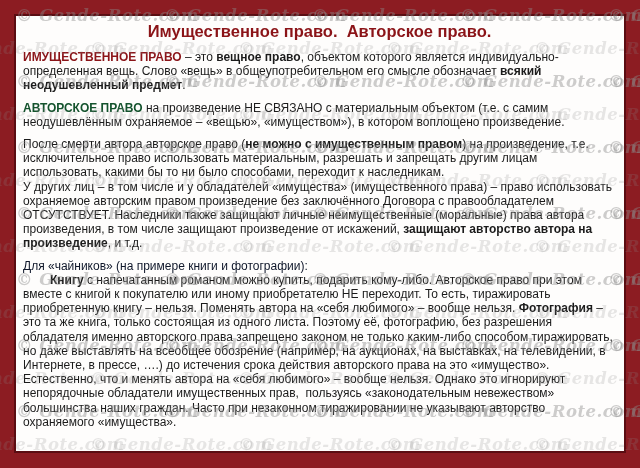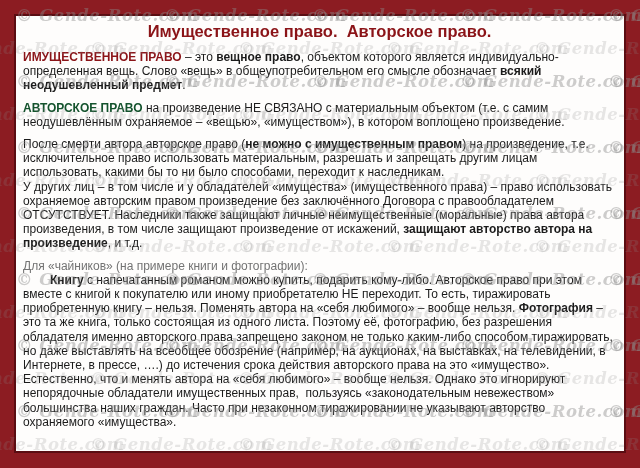--- a/index.html
+++ b/index.html
@@ -64,21 +64,21 @@
 <body style="background: rgb(140, 28, 34);">
 
 <div id="frame" style="background: rgb(140, 28, 34);">
   <div id="panel" style="background: rgb(254, 253, 252); border-color: rgb(90, 13, 18);">
     <div id="doc-title" style="color: rgb(139, 20, 24);">Имущественное право.  Авторское право.</div>
     <div id="doc-body">
         <p class="para gap"><span class="run-lead" style="color: rgb(139, 20, 24);">ИМУЩЕСТВЕННОЕ ПРАВО</span><span class="run-normal"> – это </span><span class="run-bold">вещное право</span><span class="run-normal">, объектом которого является индивидуально-определенная вещь. Слово «вещь» в общеупотребительном его смысле обозначает </span><span class="run-bold">всякий неодушевленный предмет</span><span class="run-normal">.</span></p>
         <p class="para gap"><span class="run-lead" style="color: #14532d;">АВТОРСКОЕ ПРАВО</span><span class="run-normal"> на произведение НЕ СВЯЗАНО с материальным объектом (т.е. с самим неодушевлённым охраняемое – «вещью», «имуществом»), в котором воплощено произведение.</span></p>
         <p class="para"><span class="run-normal">После смерти автора авторское право (</span><span class="run-bold">не можно с имущественным правом</span><span class="run-normal">) на произведение, т.е. исключительное право использовать материальным, разрешать и запрещать другим лицам использовать, какими бы то ни было способами, переходит к наследникам.</span></p>
         <p class="para gap"><span class="run-normal">У других лиц – в том числе и у обладателей «имущества» (имущественного права) – право использовать охраняемое авторским правом произведение без заключённого Договора с правообладателем ОТСУТСТВУЕТ. Наследники также защищают личные неимущественные (моральные) права автора произведения, в том числе защищают произведение от искажений, </span><span class="run-bold">защищают авторство автора на произведение</span><span class="run-normal">, и т.д.</span></p>
-        <p class="para"><span class="run-red" style="color: #737373; margin-top: 48px;">Для «чайников» (на примере книги и фотографии):</span></p>
+        <p class="para"><span class="run-red" style="color: #0f172a; margin-top: 48px;">Для «чайников» (на примере книги и фотографии):</span></p>
         <p class="para indent"><span class="run-bold">Книгу</span><span class="run-normal"> с напечатанным романом можно купить, подарить кому-либо. Авторское право при этом вместе с книгой к покупателю или иному приобретателю НЕ переходит. То есть, тиражировать приобретенную книгу – нельзя. Поменять автора на «себя любимого» – вообще нельзя. </span><span class="run-bold">Фотография</span><span class="run-normal"> – это та же книга, только состоящая из одного листа. Поэтому её, фотографию, без разрешения обладателя именно авторского права запрещено законом не только каким-либо способом тиражировать, но даже выставлять на всеобщее обозрение (например, на аукционах, на выставках, на телевидении, в Интернете, в прессе, ….) до истечения срока действия авторского права на это «имущество».  Естественно, что и менять автора на «себя любимого» – вообще нельзя. Однако это игнорируют непорядочные обладатели имущественных прав,  пользуясь «законодательным невежеством» большинства наших граждан. Часто при незаконном тиражировании не указывают авторство охраняемого «имущества».</span></p>
       </div>
   </div>
   <div id="watermark-layer">
       <span class="wm wm-dark" style="left: 16px; top: 6px; color: rgb(138, 138, 138);">© Gende-Rote.com</span>
       <span class="wm wm-dark" style="left: 164px; top: 6px; color: rgb(138, 138, 138);">© Gende-Rote.com</span>
       <span class="wm wm-dark" style="left: 312px; top: 6px; color: rgb(138, 138, 138);">© Gende-Rote.com</span>
       <span class="wm wm-dark" style="left: 460px; top: 6px; color: rgb(138, 138, 138);">© Gende-Rote.com</span>
       <span class="wm wm-dark" style="left: 608px; top: 6px; color: rgb(138, 138, 138);">© Gende-Rote.com</span>
       <span class="wm wm-light" style="left: -58px; top: 39px; color: rgb(138, 138, 138);">© Gende-Rote.com</span>

